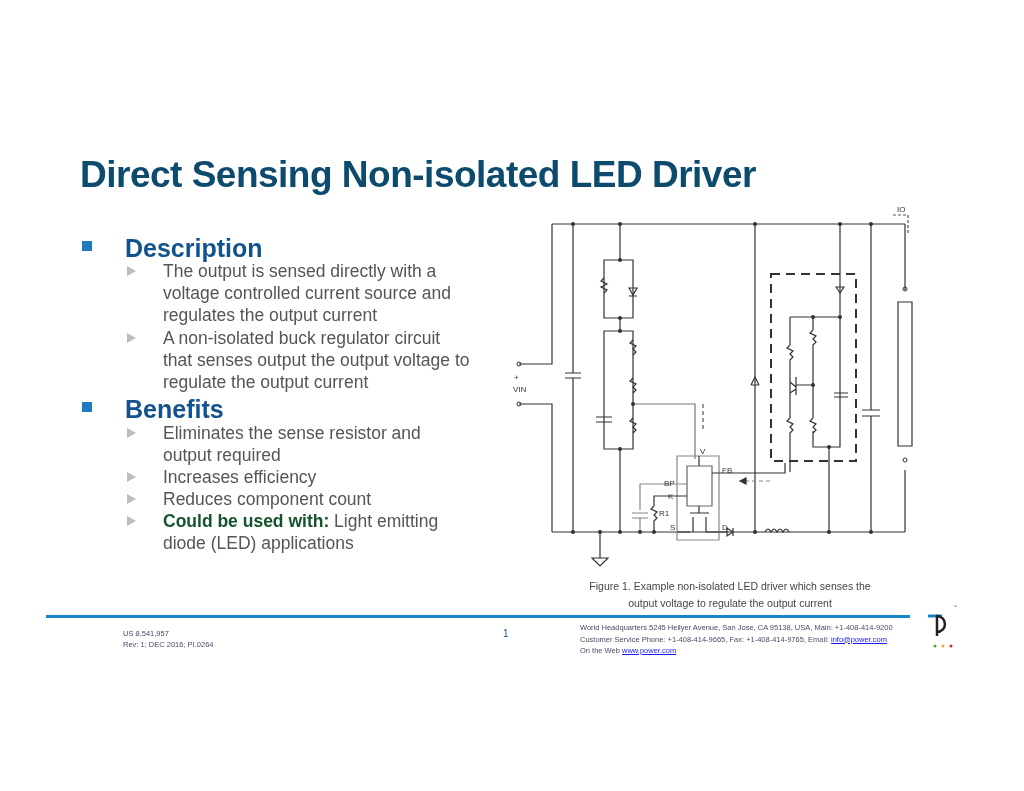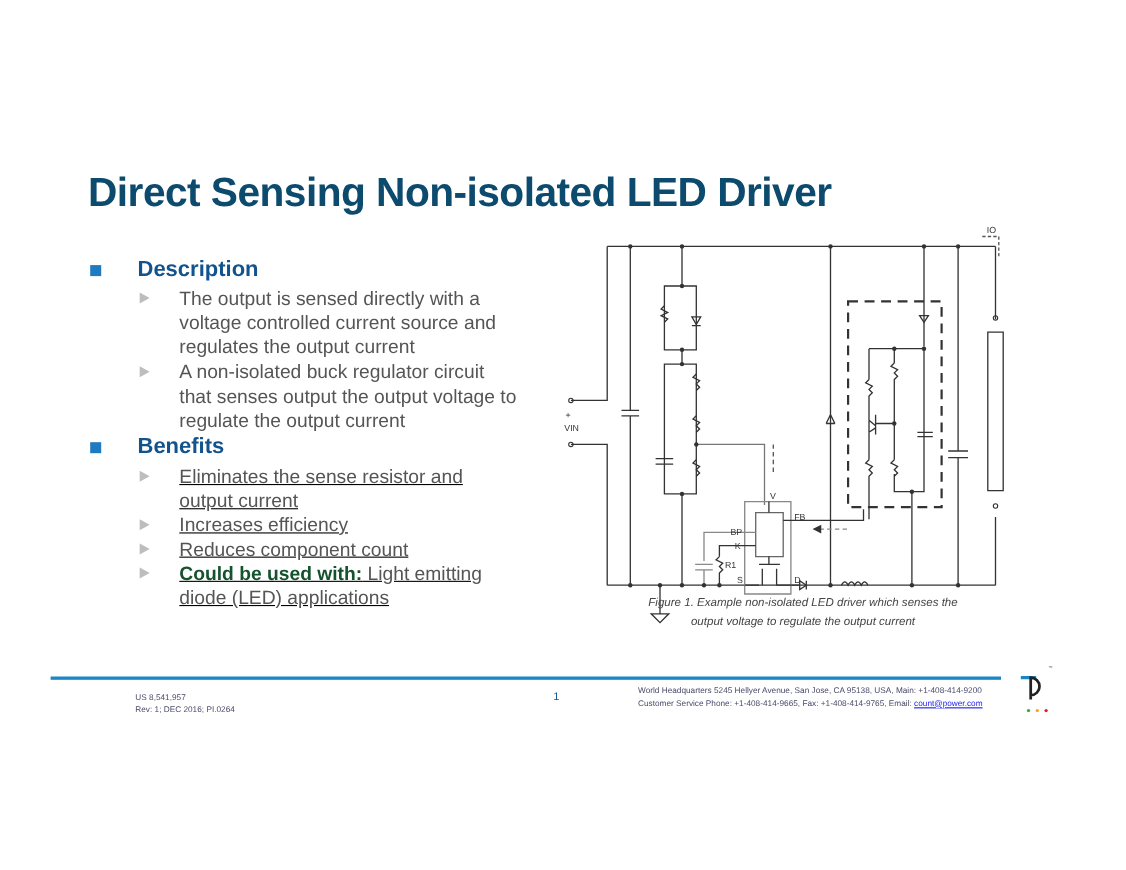--- a/index.html
+++ b/index.html
@@ -1,26 +1,26 @@
 <!DOCTYPE html>
 <html><head>
 <meta charset="utf-8">
 <style>
   html, body { margin: 0; padding: 0; background: #ffffff; }
   body { width: 1024px; height: 791px; position: relative; overflow: hidden; font-family: "Liberation Sans", sans-serif; }
   .title { position: absolute; left: 80px; top: 154px; font-size: 37px; font-weight: bold; color: #0c4a6e; letter-spacing: -0.5px; white-space: nowrap; font-family: "Liberation Sans", sans-serif; }
   .section { position: absolute; left: 80px; width: 440px; }
   .sec-head { position: relative; height: 24px; }
   .sq { position: absolute; left: 2px; top: 5px; width: 10px; height: 10px; background: #1f7ac0; }
-  .sec-title { position: absolute; left: 45px; top: -2px; font-size: 20px; font-weight: bold; color: #13538d; text-align: center; }
+  .sec-title { position: absolute; left: 45px; top: -2px; font-size: 25px; font-weight: bold; color: #13538d; text-align: center; }
   .bul { position: relative; padding-left: 83px; font-size: 17.5px; line-height: 22px; color: #555555; }
   .tri { position: absolute; left: 47px; top: 6px; width: 0; height: 0; border-top: 5px solid transparent; border-bottom: 5px solid transparent; border-left: 9px solid #bdbdbd; }
   .bul b { color: #14532d; }
   .circuit { position: absolute; left: 505px; top: 198px; }
-  .caption { position: absolute; left: 560px; top: 540px; width: 340px; text-align: center; font-size: 10.5px; font-style: italic; line-height: 17px; color: #444444; }
+  .caption { position: absolute; left: 560px; top: 578px; width: 340px; text-align: center; font-size: 10.5px; line-height: 17px; color: #444444; }
   .footline { position: absolute; left: 46px; top: 615px; width: 864px; height: 3px; background: #1a86c8; }
   .foot-left { position: absolute; left: 123px; top: 628px; font-size: 7.5px; line-height: 11px; color: #4a4a6a; }
   .pagenum { position: absolute; left: 503px; top: 628px; font-size: 10px; color: #13538d; }
   .foot-right { position: absolute; left: 580px; top: 622px; font-size: 7.5px; line-height: 11.5px; color: #4a4a6a; white-space: nowrap; }
   .foot-right a { color: #1a1aee; text-decoration: underline; }
   .logo { position: absolute; left: 926px; top: 602px; width: 36px; height: 50px; }
 </style>
 </head>
 <body>
 
@@ -38,29 +38,29 @@
     <div>regulates the output current</div>
   </div>
   <div class="bul" style="margin-top:1px;">
     <span class="tri"></span>
     <div>A non-isolated buck regulator circuit</div>
     <div>that senses output the output voltage to</div>
     <div>regulate the output current</div>
   </div>
 </div>
 
-<div class="section" style="top:397px;text-decoration:underline;">
+<div class="section" style="top:397px;">
   <div class="sec-head">
     <span class="sq"></span>
     <span class="sec-title">Benefits</span>
   </div>
   <div class="bul" style="margin-top:1px;">
     <span class="tri"></span>
     <div>Eliminates the sense resistor and</div>
-    <div>output current</div>
+    <div>output required</div>
   </div>
   <div class="bul">
     <span class="tri"></span>
     <div>Increases efficiency</div>
   </div>
   <div class="bul">
     <span class="tri"></span>
     <div>Reduces component count</div>
   </div>
   <div class="bul">
@@ -190,21 +190,22 @@
 
 <div class="foot-left">
   <div>US 8,541,957</div>
   <div>Rev: 1;  DEC 2016;  PI.0264</div>
 </div>
 
 <div class="pagenum">1</div>
 
 <div class="foot-right">
   <div>World Headquarters  5245 Hellyer Avenue, San Jose, CA 95138,  USA,  Main: +1-408-414-9200</div>
-  <div><span>Customer Service Phone: +1-408-414-9665, Fax: +1-408-414-9765, Email: </span><a>count@power.com</a></div>
+  <div><span>Customer Service Phone: +1-408-414-9665, Fax: +1-408-414-9765, Email: </span><a>info@power.com</a></div>
+  <div><span>On the Web </span><a>www.power.com</a></div>
 </div>
 
 <svg class="logo" viewBox="0 0 36 50" xmlns="http://www.w3.org/2000/svg">
   <path d="M2 14 H16" stroke="#1a86c8" stroke-width="3" fill="none"></path>
   <path d="M11 34 V14 a8 8 0 1 1 0 16" stroke="#222" stroke-width="2.5" fill="none"></path>
   <text x="27" y="6" font-size="4" fill="#555" font-family="Liberation Sans, sans-serif">™</text>
   <circle cx="9" cy="44" r="1.5" fill="#3aa935"></circle>
   <circle cx="17" cy="44" r="1.5" fill="#f5a623"></circle>
   <circle cx="25" cy="44" r="1.5" fill="#e02020"></circle>
 </svg>

